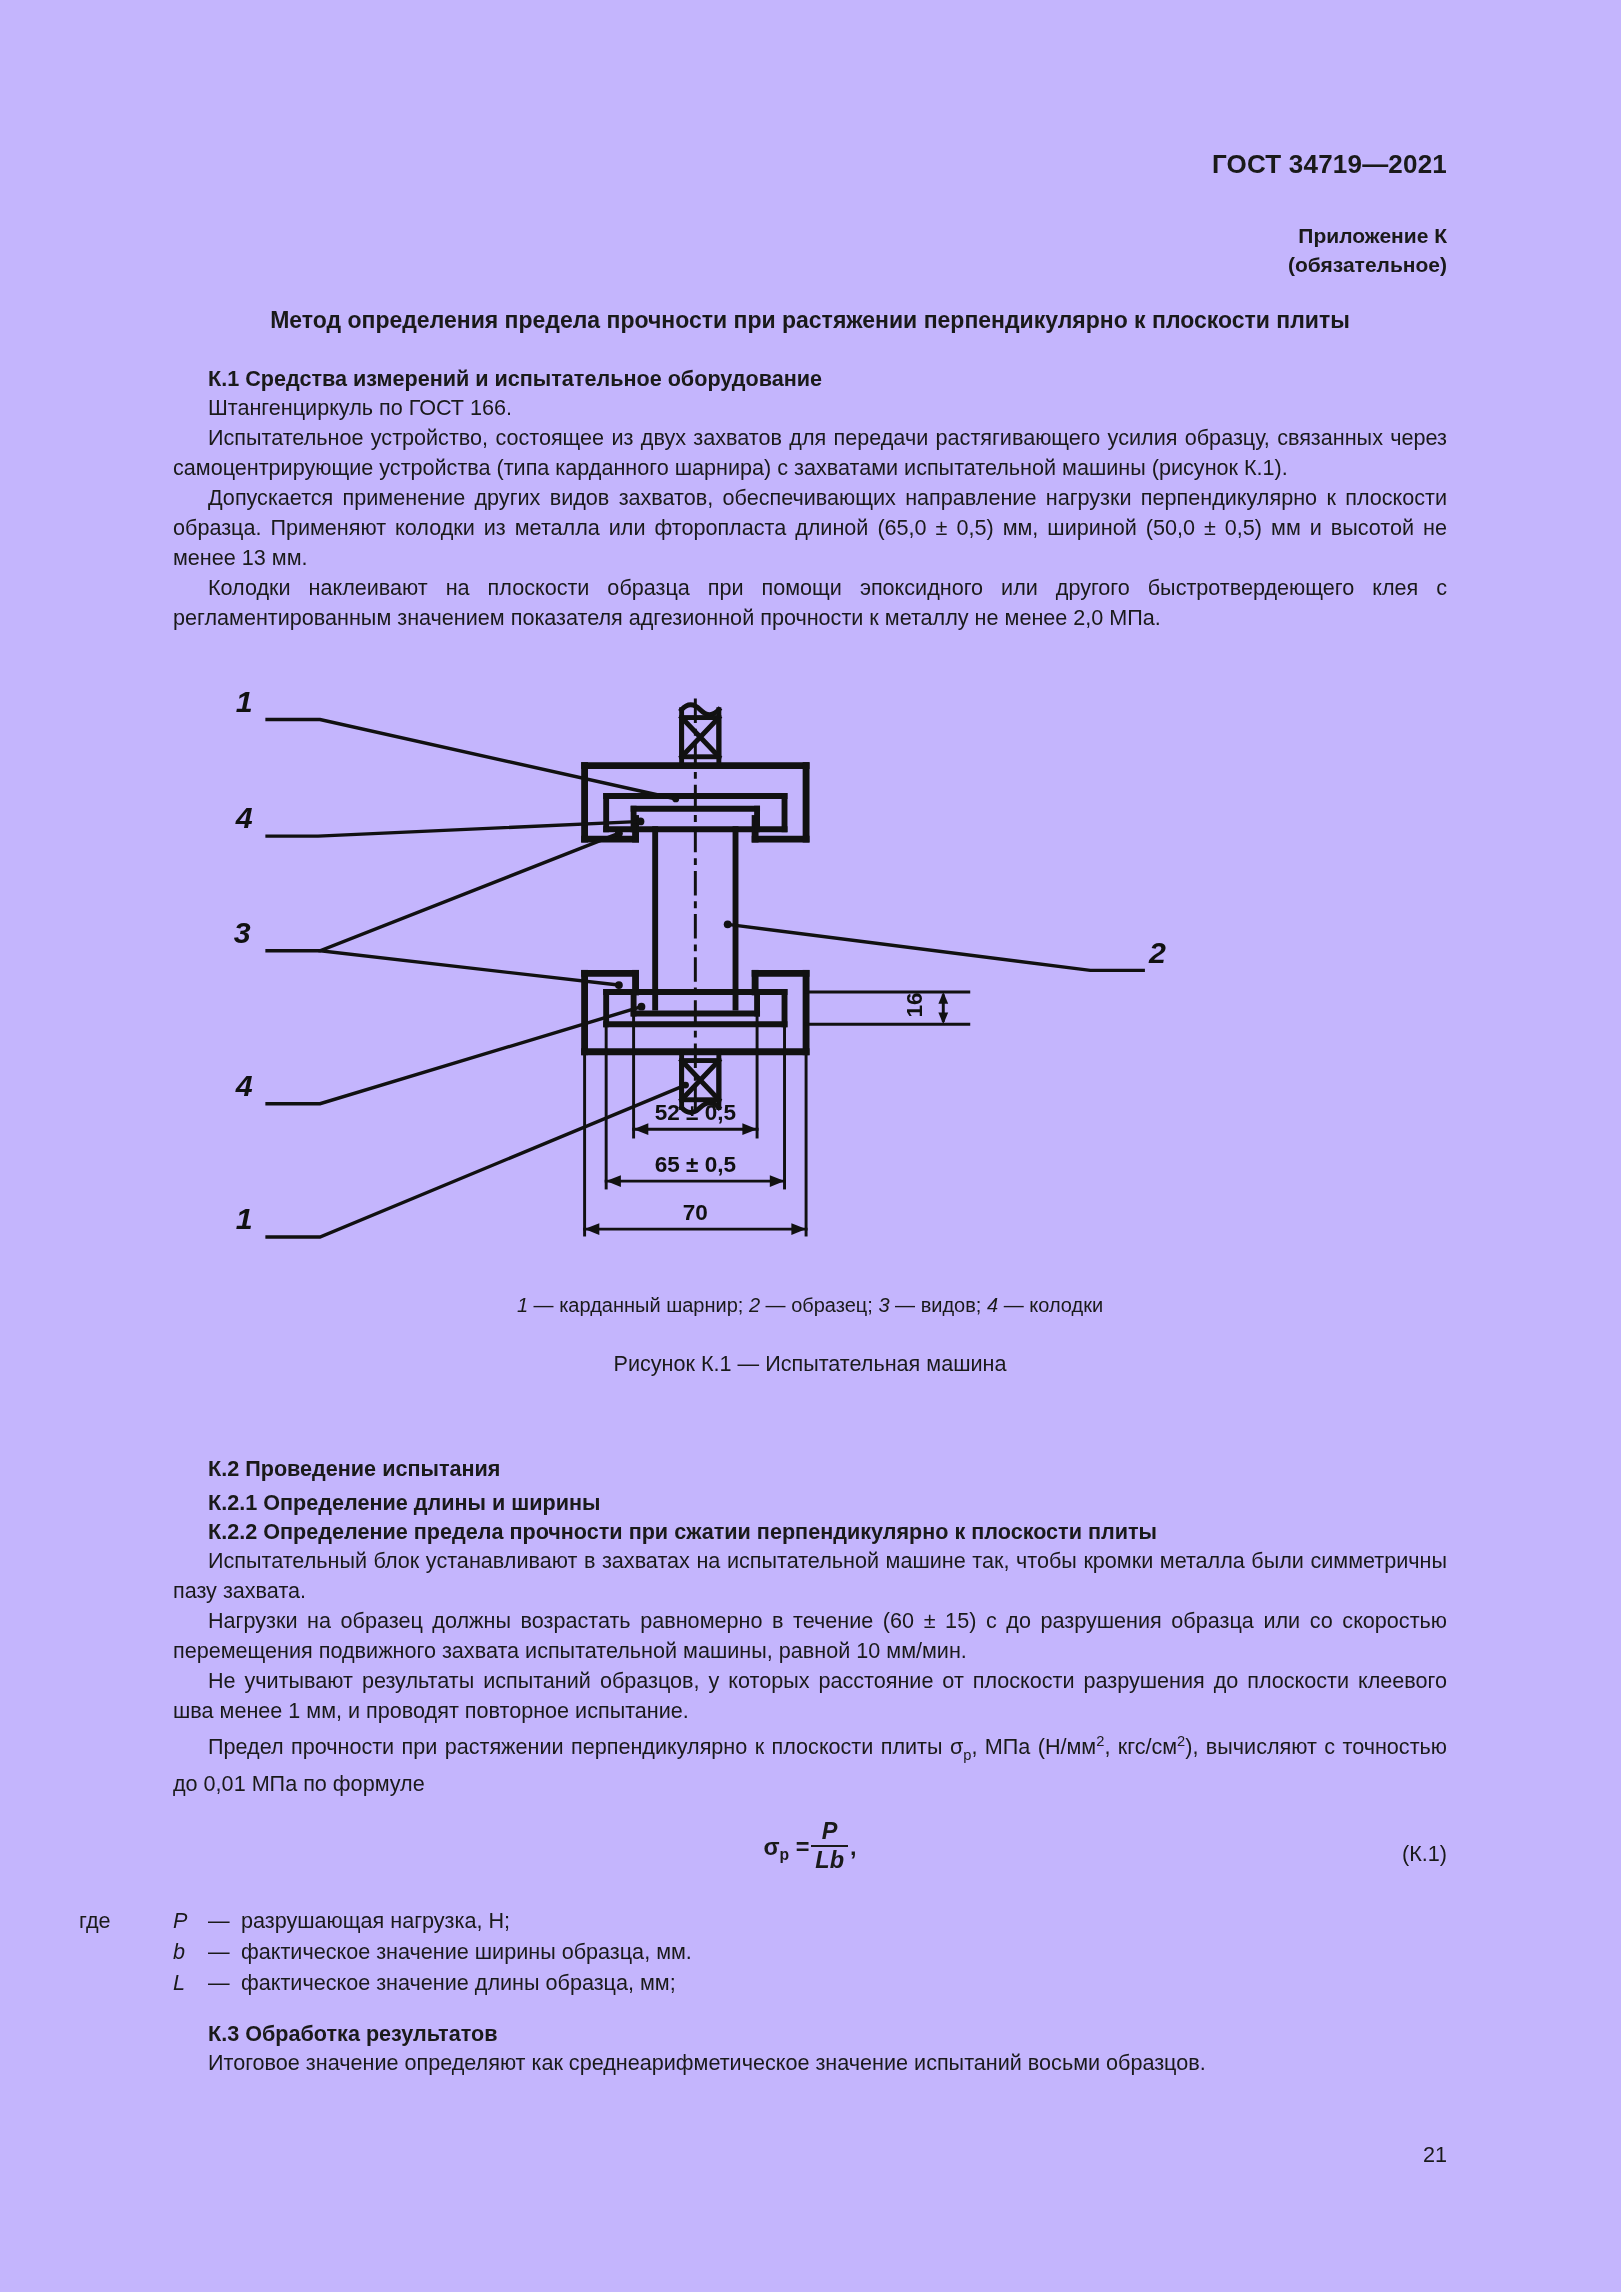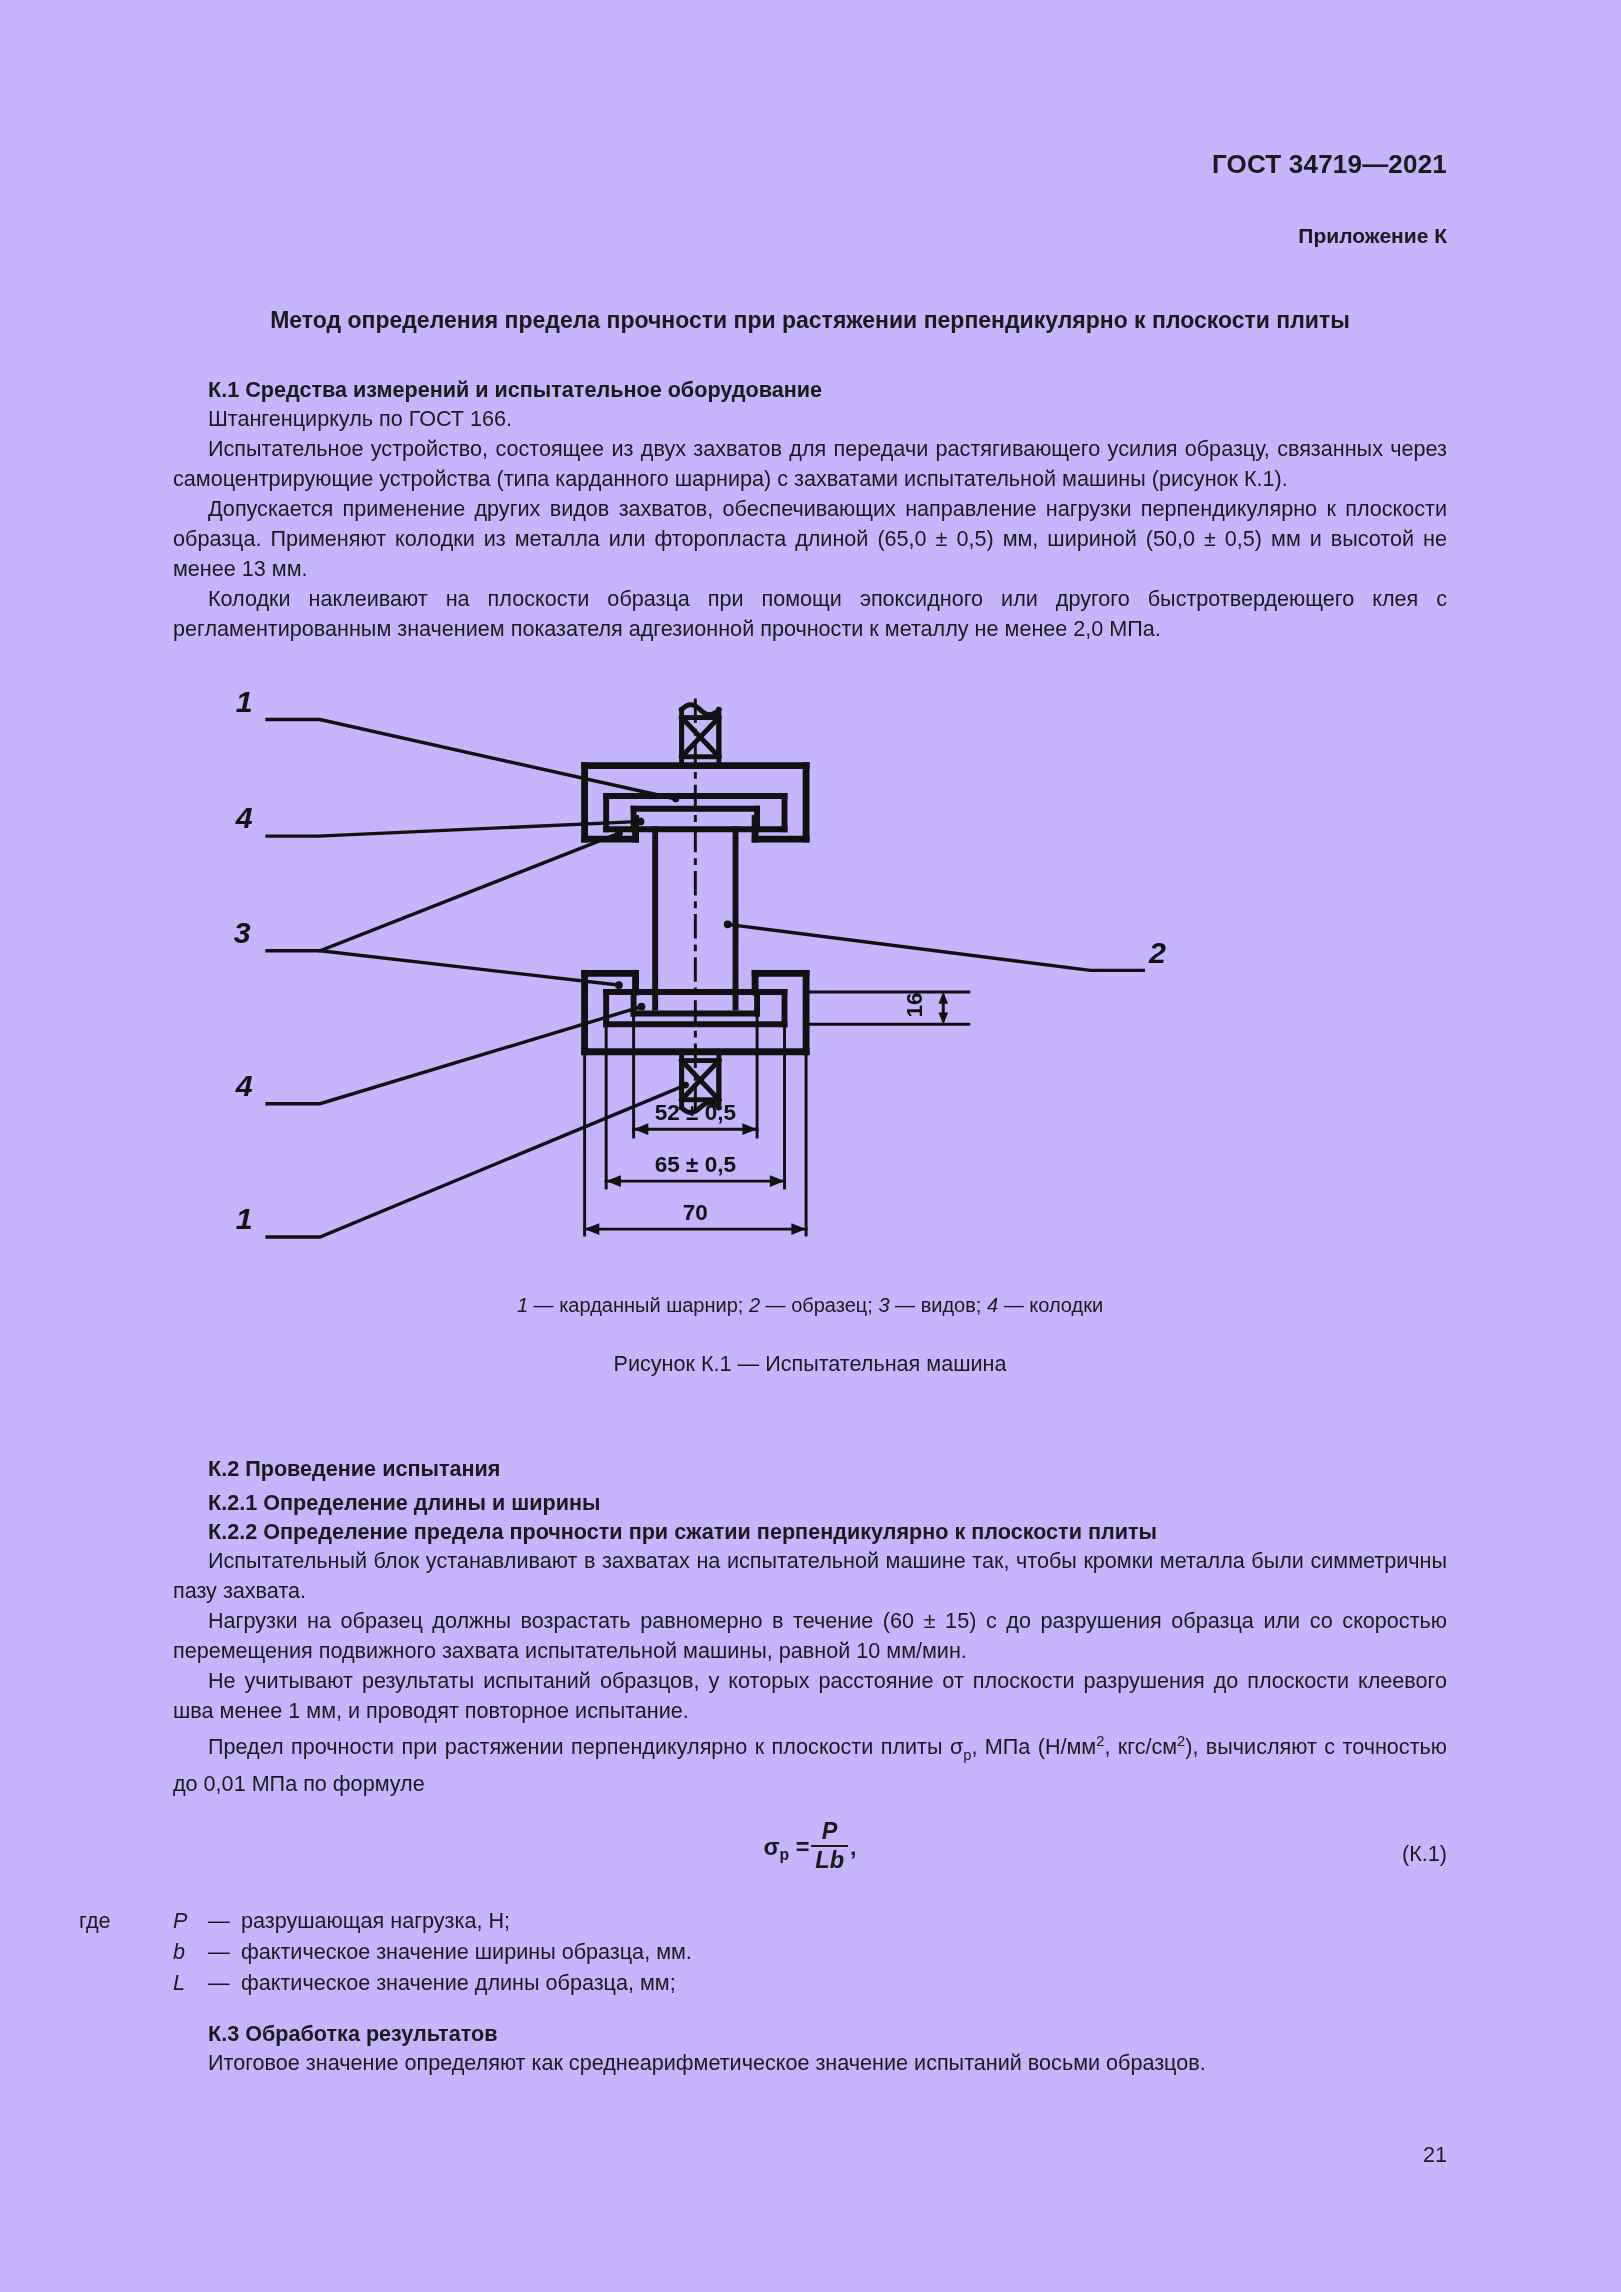--- a/index.html
+++ b/index.html
@@ -71,21 +71,21 @@
   p.body {
     font-size: 21.6px;
     line-height: 30px;
     margin: 0;
     text-align: justify;
     text-indent: 35px;
   }
 
   .block-k1 {
     position: absolute;
-    top: 375px;
+    top: 364px;
     left: 0;
     width: 1274px;
   }
   .gap-s { height: 4.9px; }
 
   
   .figure {
     position: absolute;
     top: 647px;
     left: 0;
@@ -223,20 +223,21 @@
 </head>
 <body>
 
 <div class="page">
   <div class="content">
 
     <div class="doc-header">ГОСТ 34719—2021</div>
 
     <div class="annex-block">
       <div class="annex-line">Приложение К</div>
+      <div class="annex-line">(обязательное)</div>
     </div>
     <div class="method-title">Метод определения предела прочности при растяжении перпендикулярно к плоскости плиты</div>
 
     <div class="block-k1">
       <div class="sec-head">К.1  Средства измерений и испытательное оборудование</div>
       <p class="body">Штангенциркуль по ГОСТ 166.</p>
       <p class="body">Испытательное устройство, состоящее из двух захватов для передачи растягивающего усилия образцу, связанных через самоцентрирующие устройства (типа карданного шарнира) с захватами испытательной машины (рисунок К.1).</p>
       <p class="body">Допускается применение других видов захватов, обеспечивающих направление нагрузки перпендикулярно к плоскости образца. Применяют колодки из металла или фторопласта длиной (65,0 ± 0,5) мм, шириной (50,0 ± 0,5) мм и высотой не менее 13 мм.</p>
       <p class="body">Колодки наклеивают на плоскости образца при помощи эпоксидного или другого быстротвердеющего клея с регламентированным значением показателя адгезионной прочности к металлу не менее 2,0 МПа.</p>
     </div>

